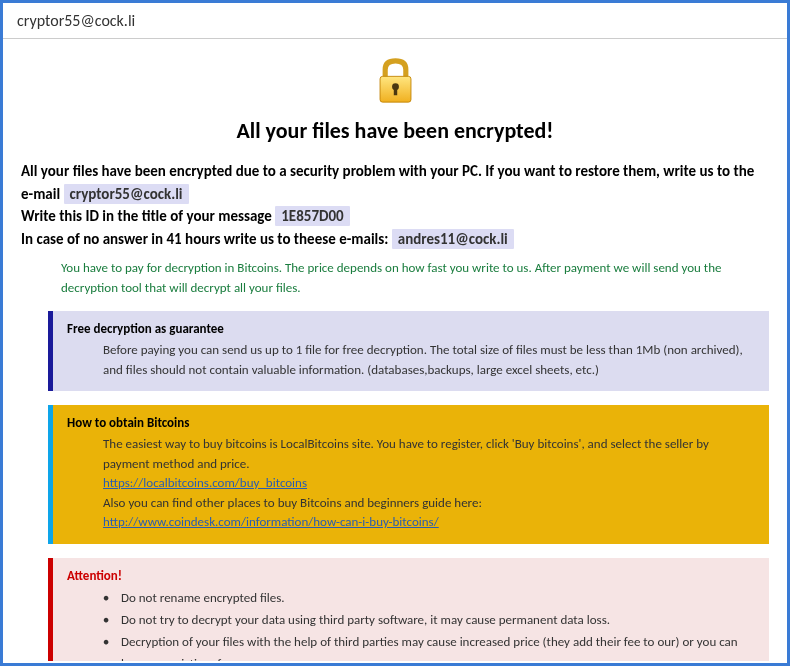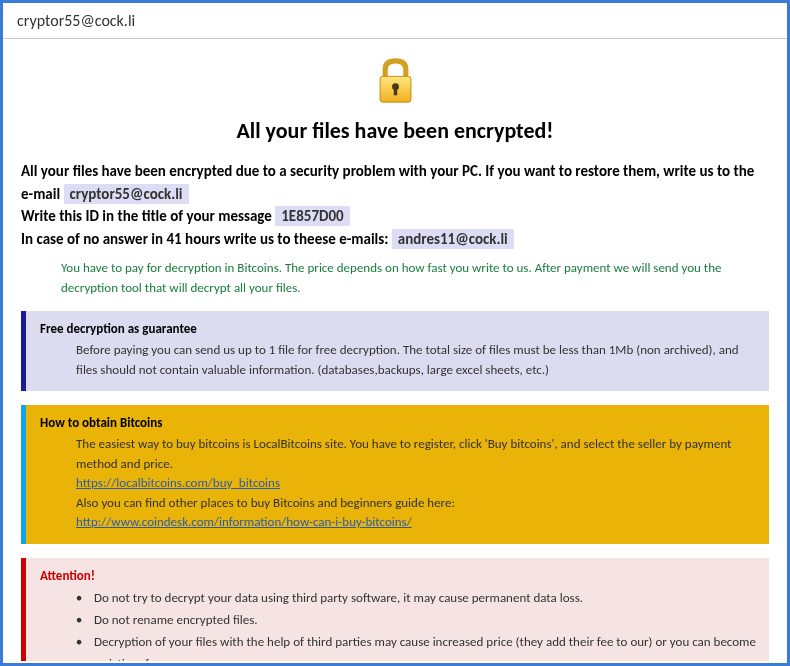--- a/index.html
+++ b/index.html
@@ -54,20 +54,21 @@
     .payment-note {
       font-size: 13px;
       color: #1a7d3e;
       line-height: 1.5;
       margin-bottom: 14px;
       margin-left: 40px;
     }
     .section {
       margin-bottom: 14px;
       padding: 10px 12px 12px 14px;
+      margin-left: 27px;
     }
     .section-blue {
       background: #dcdcf0;
       border-left: 5px solid #1a1a9a;
     }
     .section-lightblue {
       background: #eab308;
       border-left: 5px solid #0ea5e9;
     }
     .section-red {
@@ -160,19 +161,19 @@
       <span>The easiest way to buy bitcoins is LocalBitcoins site. You have to register, click 'Buy bitcoins', and select the seller by payment method and price.</span><br>
       <a>https://localbitcoins.com/buy_bitcoins</a><br>
       <span>Also you can find other places to buy Bitcoins and beginners guide here:</span><br>
       <a>http://www.coindesk.com/information/how-can-i-buy-bitcoins/</a>
     </div>
   </div>
 
   <div class="section section-red">
     <div class="section-title section-title-red">Attention!</div>
     <ul class="bullets">
+      <li>Do not rename encrypted files.</li>
       <li>Do not try to decrypt your data using third party software, it may cause permanent data loss.</li>
-      <li>Do not rename encrypted files.</li>
       <li>Decryption of your files with the help of third parties may cause increased price (they add their fee to our) or you can become a victim of a scam.</li>
     </ul>
   </div>
 
 </div>
 
 </body></html>

